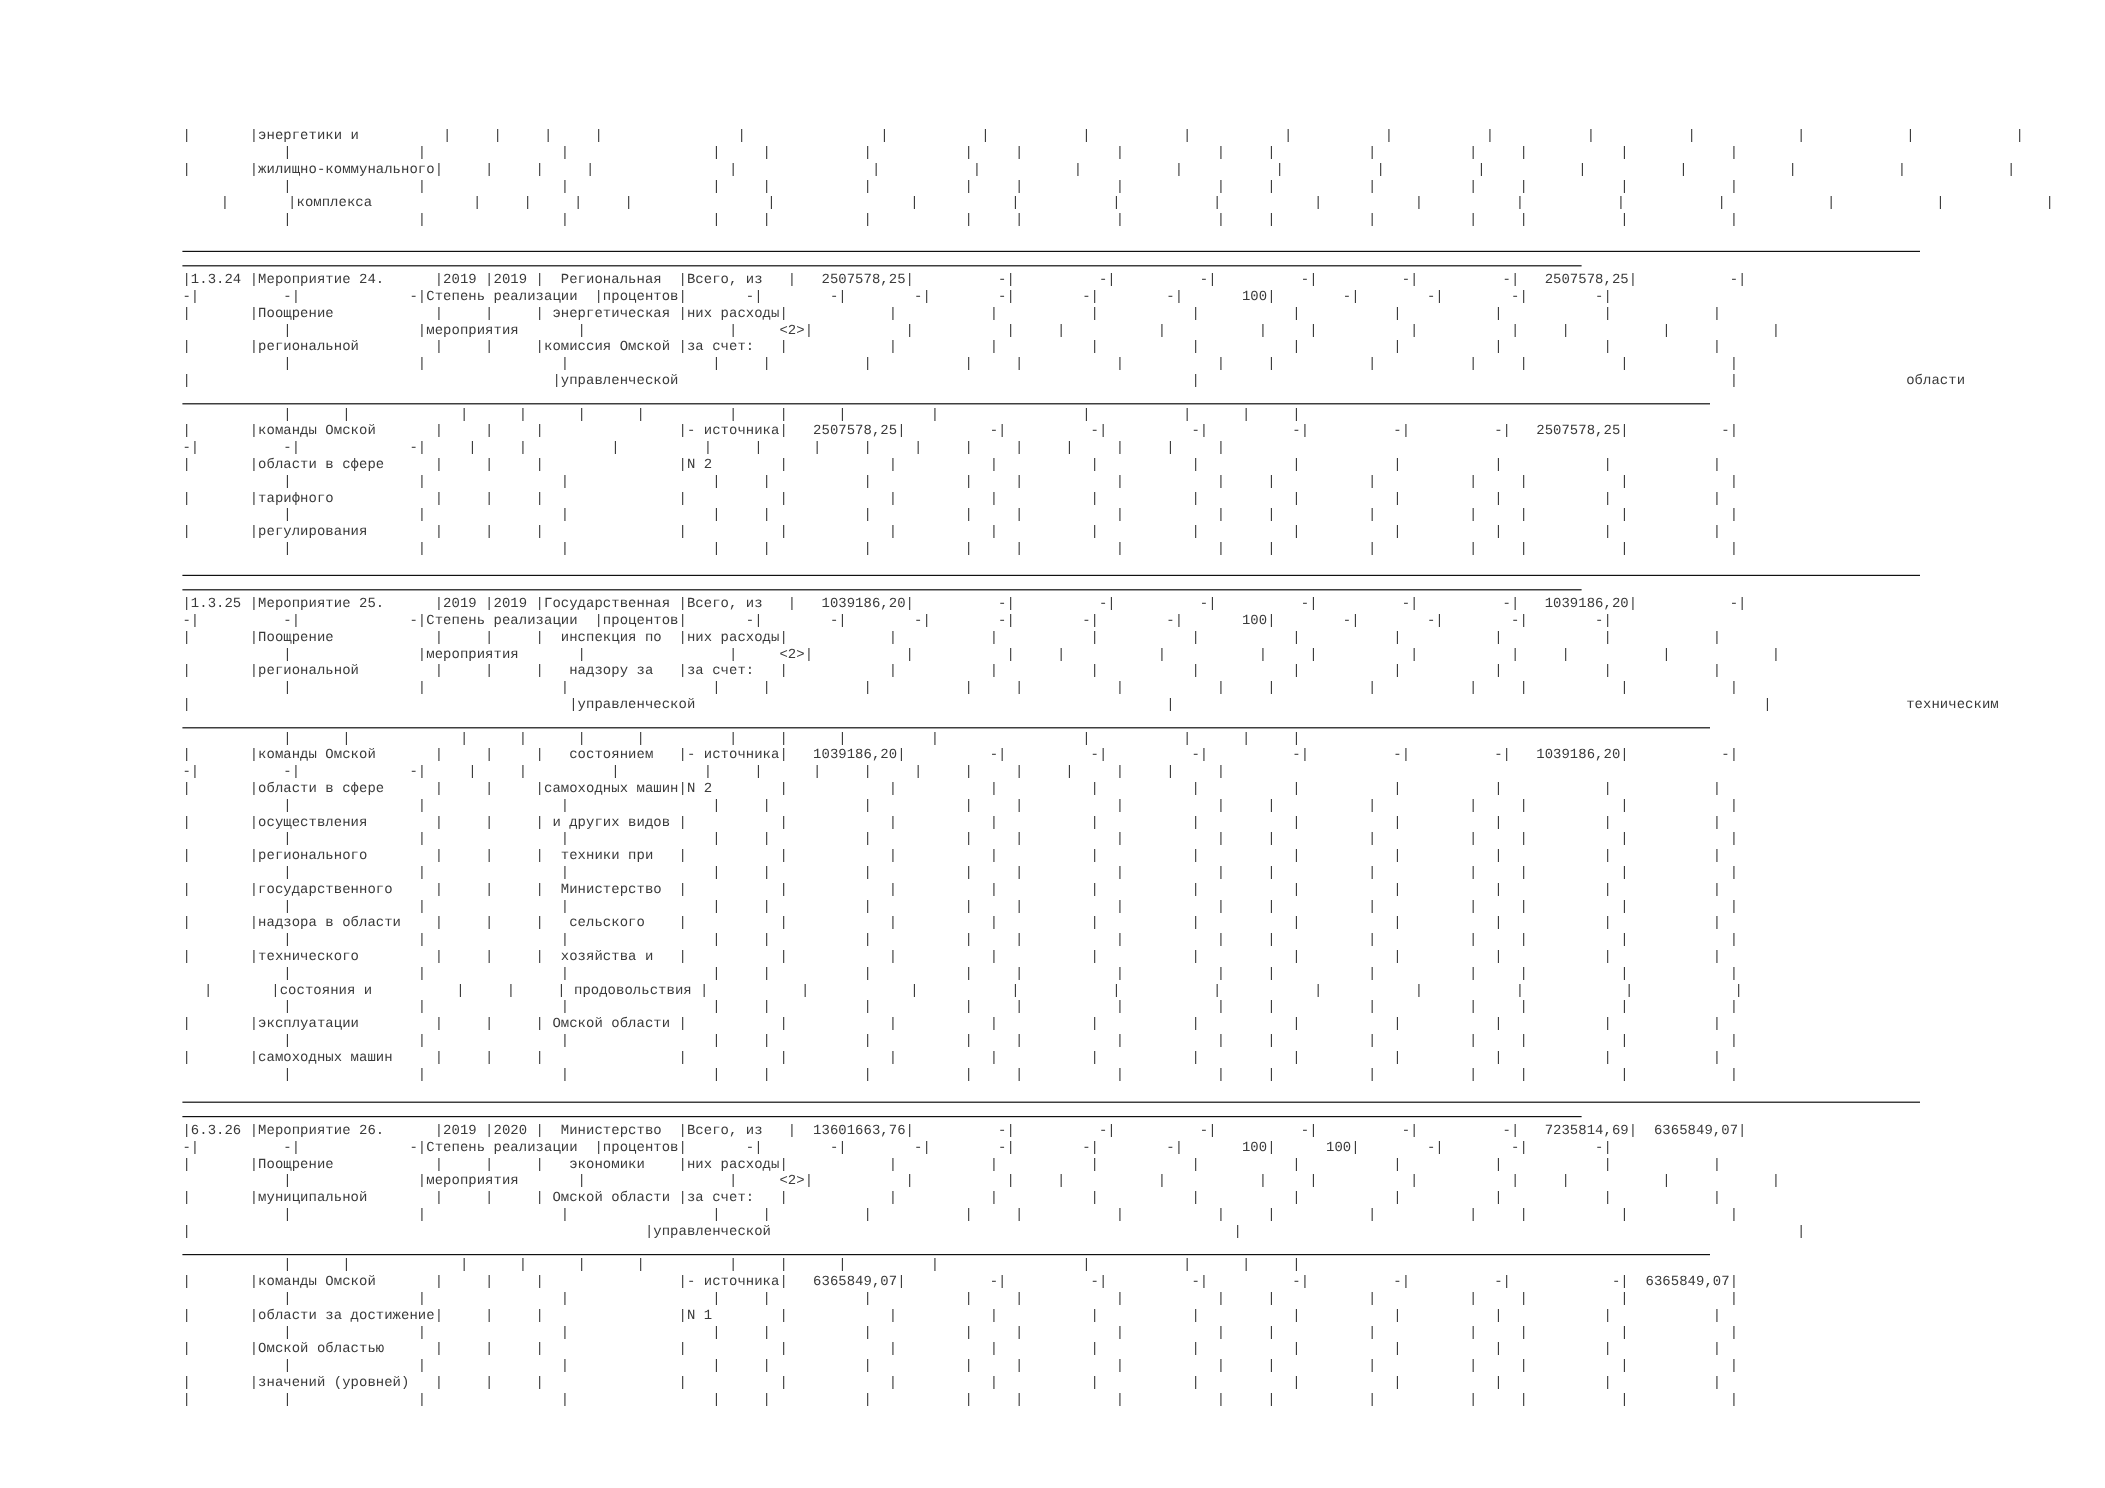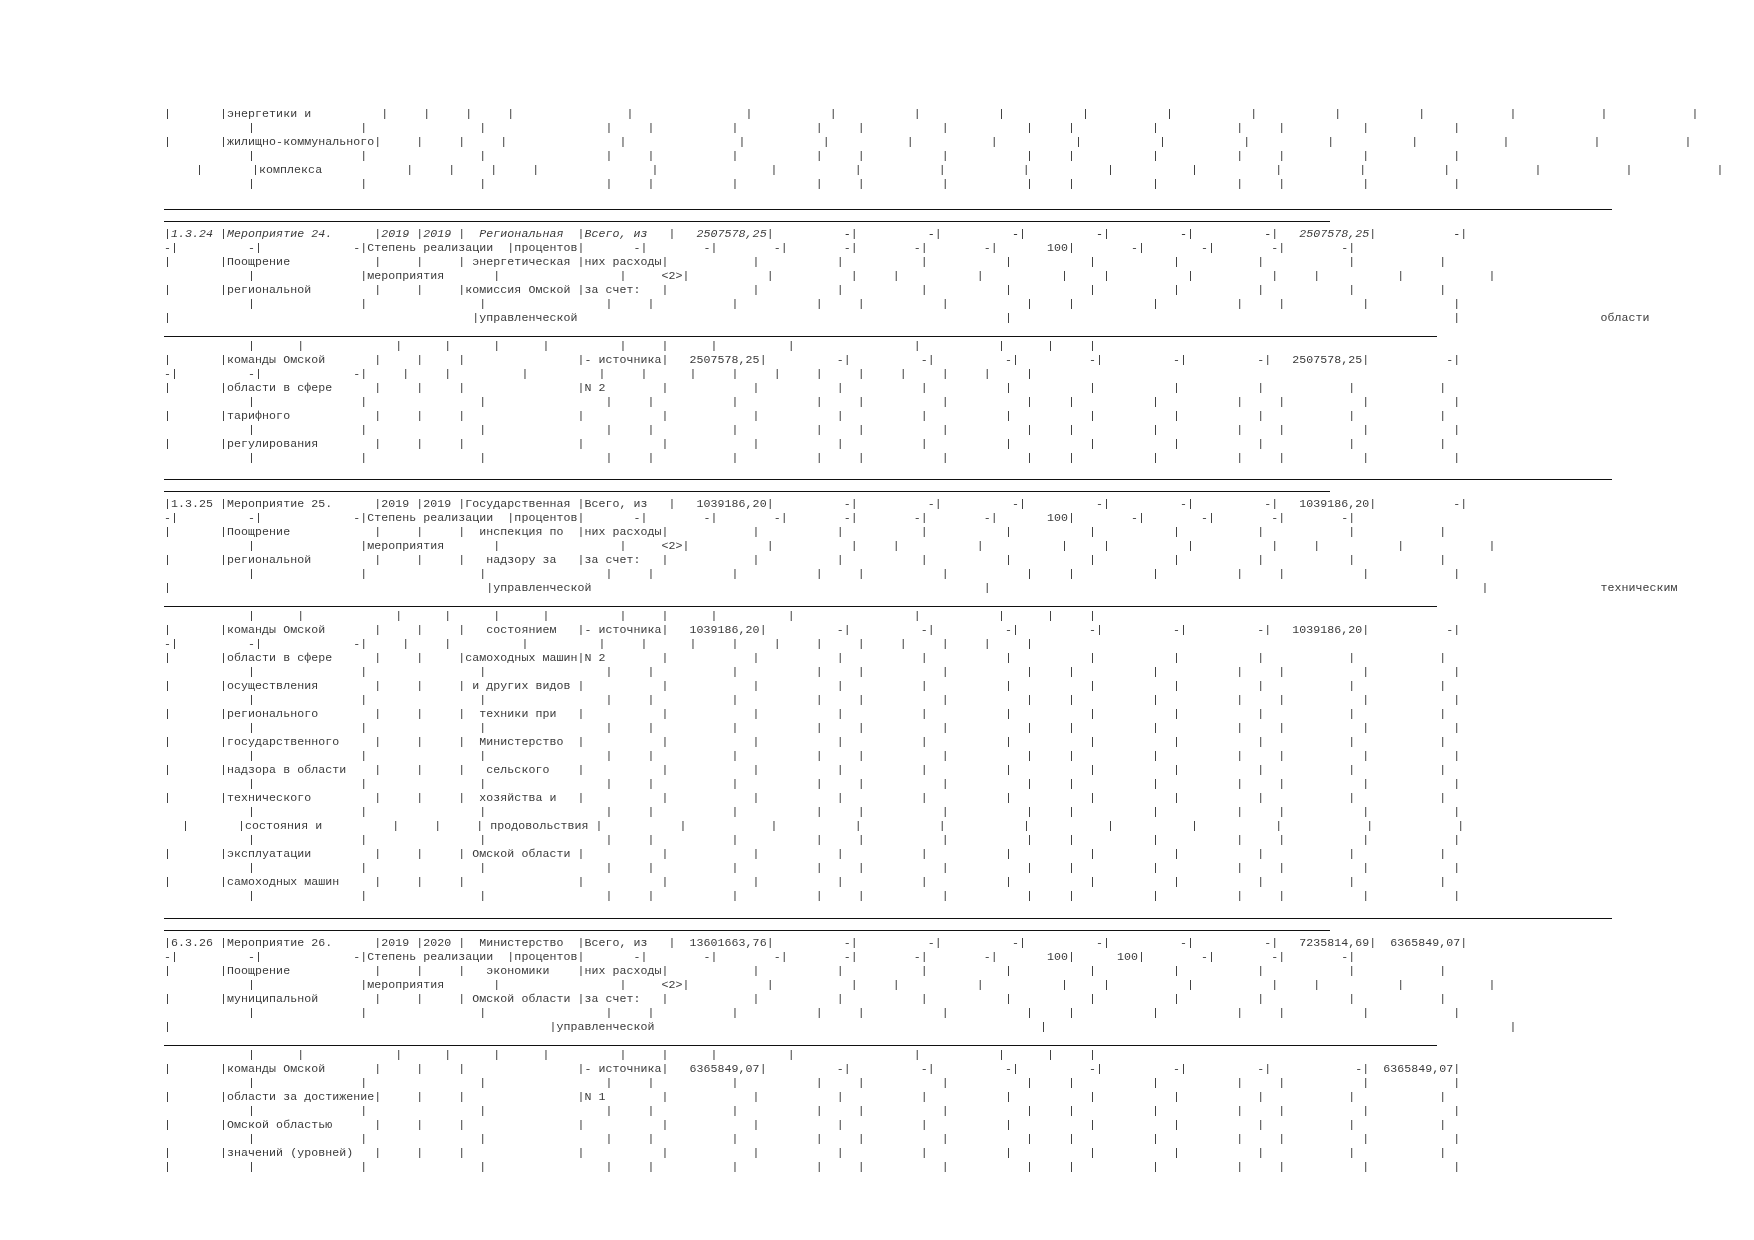--- a/index.html
+++ b/index.html
@@ -1,37 +1,37 @@
 <!DOCTYPE html>
 <html><head>
 <meta charset="utf-8">
 <style>
   html,body{margin:0;padding:0;background:#ffffff;}
   body{width:1754px;height:1240px;position:relative;overflow:hidden;
        font-family:"Liberation Mono","DejaVu Sans Mono",monospace;}
-  #page{position:absolute;left:12px;top:0;width:1638px;height:1240px;}
+  #page{position:absolute;left:0;top:0;width:1638px;height:1240px;}
   .ln{position:absolute;white-space:pre;font-size:11.6px;line-height:14px;color:#3a3a3a;
       font-family:"Liberation Mono","DejaVu Sans Mono",monospace;letter-spacing:0.05px;}
   .rule{position:absolute;height:0;border-top:1.3px solid #111;}
 </style>
 </head>
 <body>
 
 <div id="page">
   <div id="table">
       <div>
         <div class="ln" style="left: 152px; top: 107px;">|       |энергетики и          |     |     |     |                |                |           |           |           |           |           |           |           |           |            |            |            |</div>
         <div class="ln" style="left: 152px; top: 121px;">            |               |                |                 |     |           |           |     |           |           |     |           |           |     |           |            |</div>
         <div class="ln" style="left: 152px; top: 135px;">|       |жилищно-коммунального|     |     |     |                |                |           |           |           |           |           |           |           |           |            |            |            |</div>
         <div class="ln" style="left: 152px; top: 149px;">            |               |                |                 |     |           |           |     |           |           |     |           |           |     |           |            |</div>
         <div class="ln" style="left: 152px; top: 163px; margin-left: 32px;">|       |комплекса            |     |     |     |                |                |           |           |           |           |           |           |           |           |            |            |            |</div>
         <div class="ln" style="left: 152px; top: 177px;">            |               |                |                 |     |           |           |     |           |           |     |           |           |     |           |            |</div>
       </div>
       <div>
-        <div class="ln" style="left: 152px; top: 227px; font-style: italic;">|1.3.24 |Мероприятие 24.      |2019 |2019 |  Региональная  |Всего, из   |   2507578,25|          -|          -|          -|          -|          -|          -|   2507578,25|           -|</div>
+        <div class="ln" style="left: 152px; top: 227px;">|1.3.24 |Мероприятие 24.      |2019 |2019 |  Региональная  |Всего, из   |   2507578,25|          -|          -|          -|          -|          -|          -|   2507578,25|           -|</div>
         <div class="ln" style="left: 152px; top: 241px;">-|          -|             -|Степень реализации  |процентов|       -|        -|        -|        -|        -|        -|       100|        -|        -|        -|        -|</div>
         <div class="ln" style="left: 152px; top: 255px;">|       |Поощрение            |     |     | энергетическая |них расходы|            |           |           |           |           |           |           |            |            |</div>
         <div class="ln" style="left: 152px; top: 269px;">            |               |мероприятия       |                 |     &lt;2&gt;|           |           |     |           |           |     |           |           |     |           |            |</div>
         <div class="ln" style="left: 152px; top: 283px;">|       |региональной         |     |     |комиссия Омской |за счет:   |            |           |           |           |           |           |           |            |            |</div>
         <div class="ln" style="left: 152px; top: 297px;">            |               |                |                 |     |           |           |     |           |           |     |           |           |     |           |            |</div>
         <div class="ln" style="left: 152px; top: 311px;">|                                           |управленческой                                                             |                                                               |                    области</div>
         <div class="ln" style="left: 152px; top: 339px;">            |      |             |      |      |      |          |     |      |          |                 |           |      |     |</div>
         <div class="ln" style="left: 152px; top: 353px;">|       |команды Омской       |     |     |                |- источника|   2507578,25|          -|          -|          -|          -|          -|          -|   2507578,25|           -|</div>
         <div class="ln" style="left: 152px; top: 367px;">-|          -|             -|     |     |          |          |     |      |     |     |     |     |     |     |     |     |</div>
         <div class="ln" style="left: 152px; top: 381px;">|       |области в сфере      |     |     |                |N 2        |            |           |           |           |           |           |           |            |            |</div>

